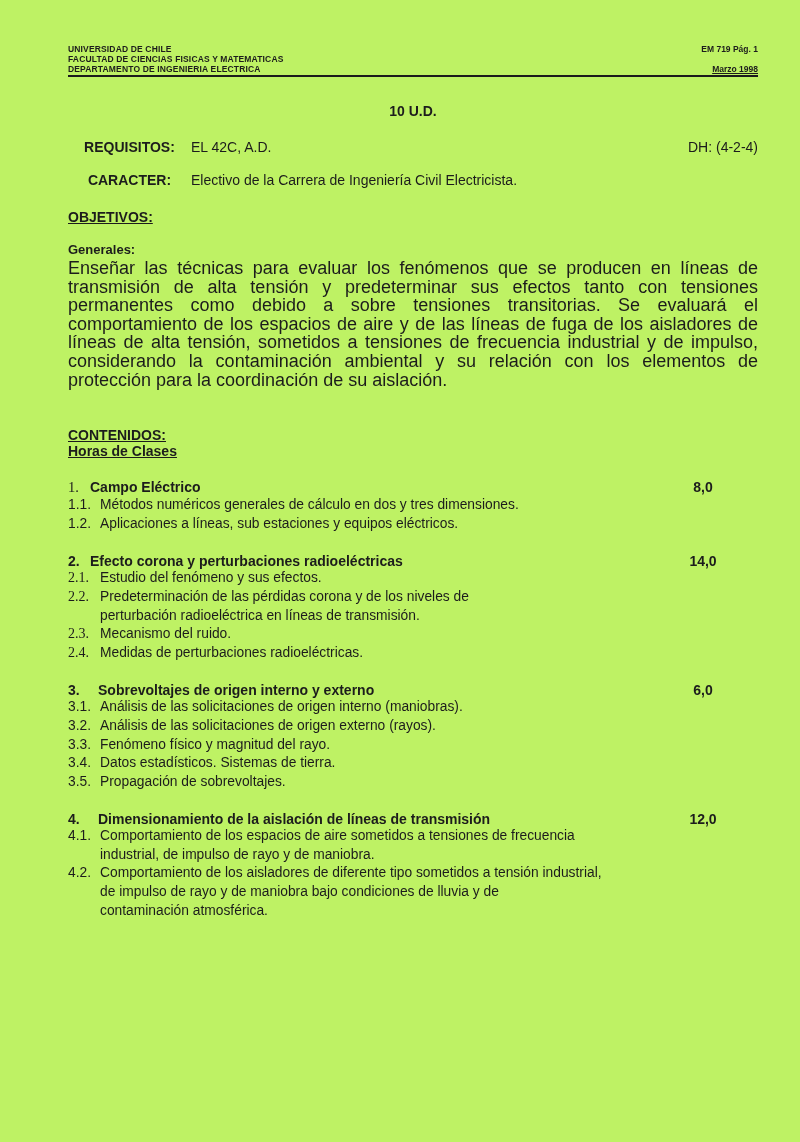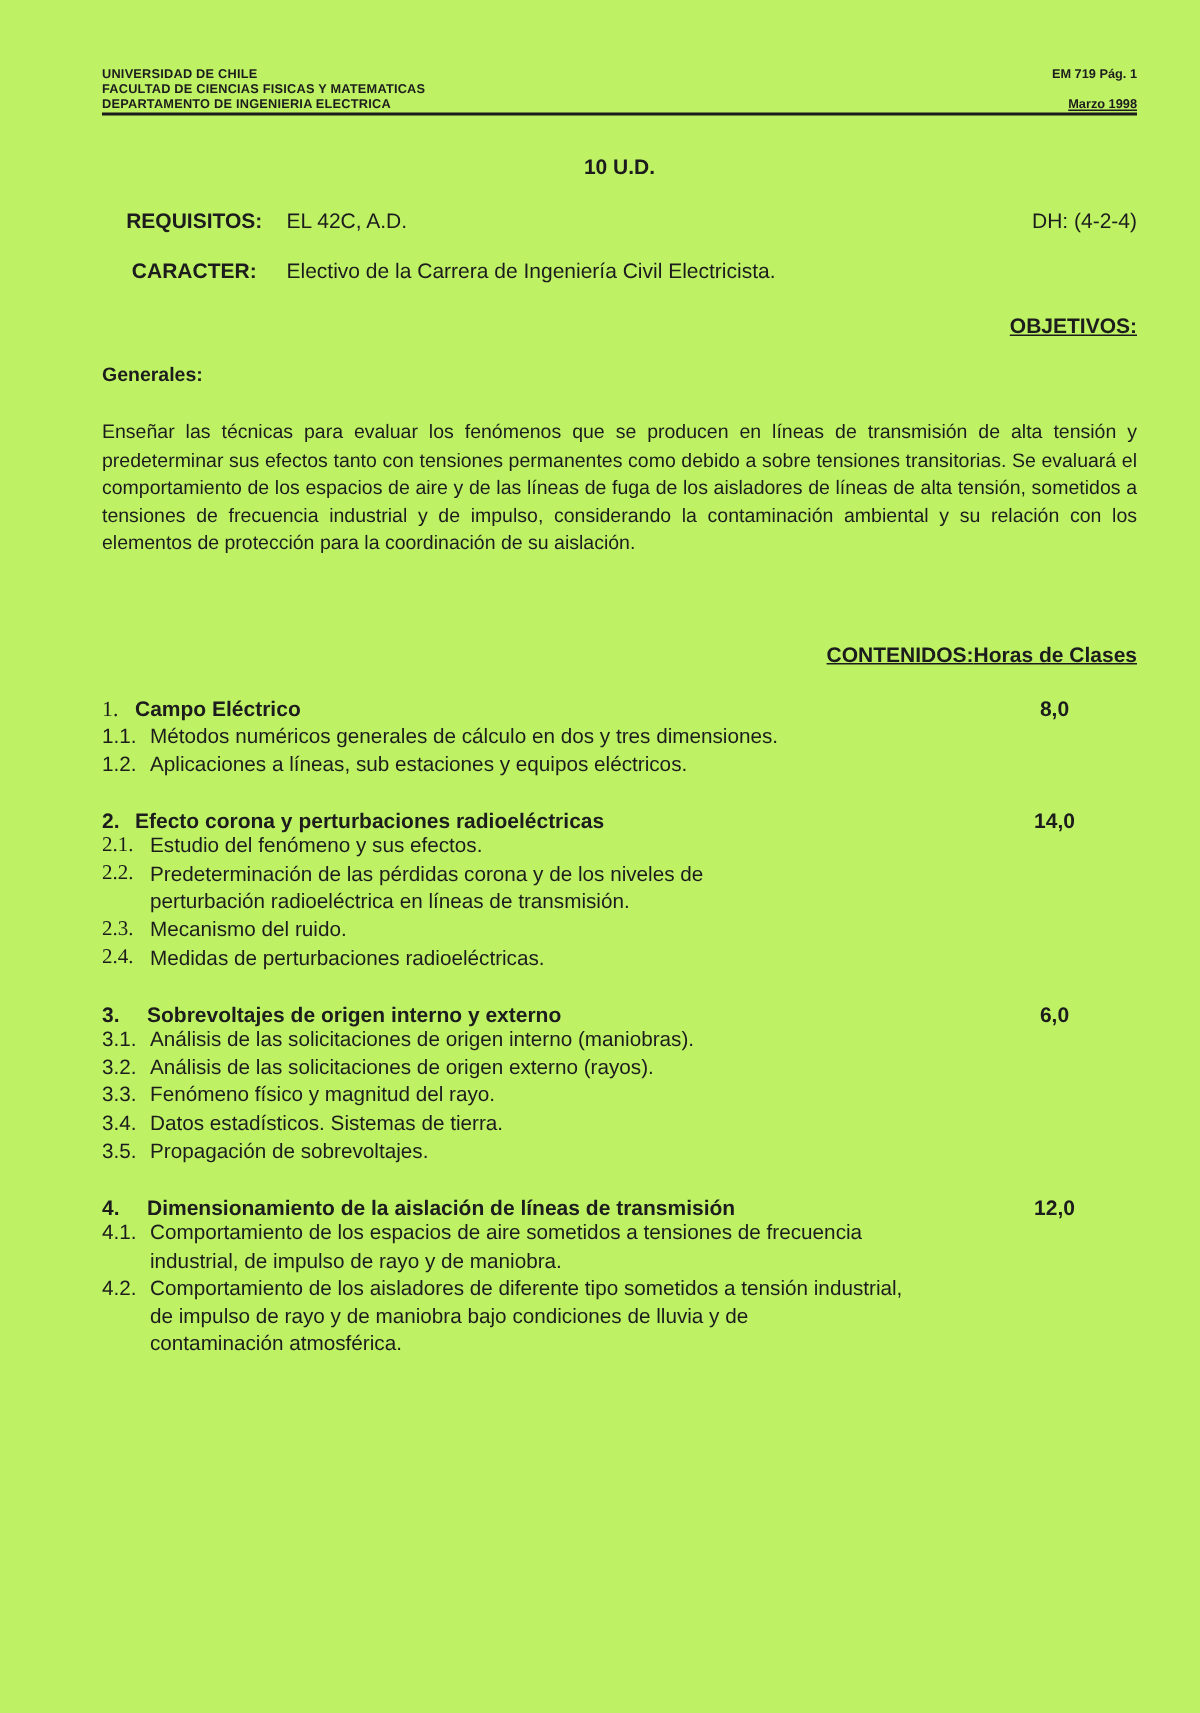--- a/index.html
+++ b/index.html
@@ -66,42 +66,42 @@
   .field-label { font-weight: bold; width: 123px; flex: none; text-align: center; }
   .field-value { flex: 1; }
   .field-extra { margin-left: auto; text-align: center; }
 
   
   .objetivos-heading {
     margin-top: 21px;
     font-size: 14px;
     font-weight: bold;
     text-decoration: underline;
-    text-align: right;
   }
   .generales-heading {
     margin-top: 17px;
     font-size: 13px;
     font-weight: bold;
   }
   .objetivos-paragraph {
-    margin-top: 22px;
-    font-size: 13px;
+    margin-top: 2px;
+    font-size: 18px;
     line-height: 18.6px;
     text-align: justify;
   }
 
   
   .contenidos-row {
     display: flex;
-    justify-content: flex-end;
+    justify-content: space-between;
     align-items: baseline;
-    margin-top: 56px;
-    font-size: 14px;
-    font-weight: bold;
+    margin-top: 38px;
+    font-size: 14px;
+    font-weight: bold;
+    flex-direction: column;
   }
   .contenidos-row .u { text-decoration: underline; }
 
   .section { margin-top: 20px; }
   .section-header {
     display: flex;
     align-items: baseline;
     font-size: 14px;
     font-weight: bold;
   }

